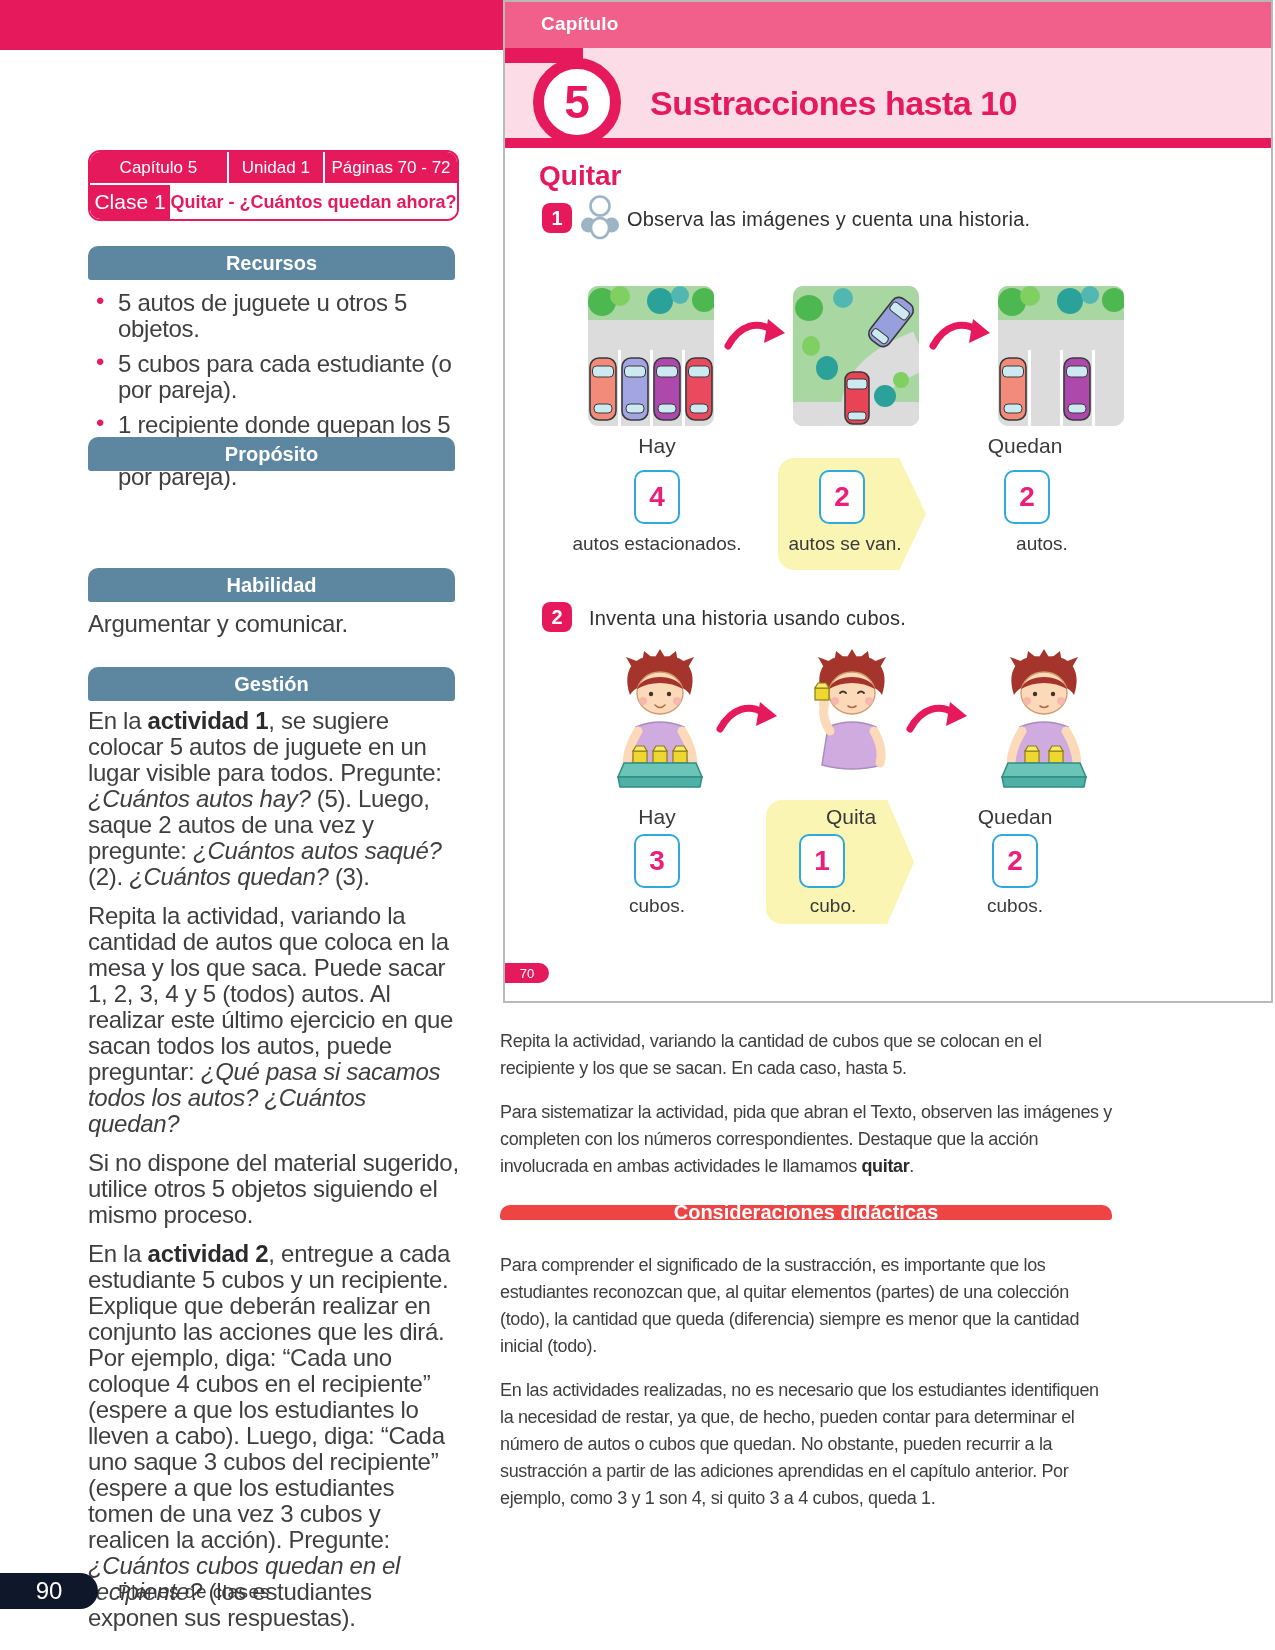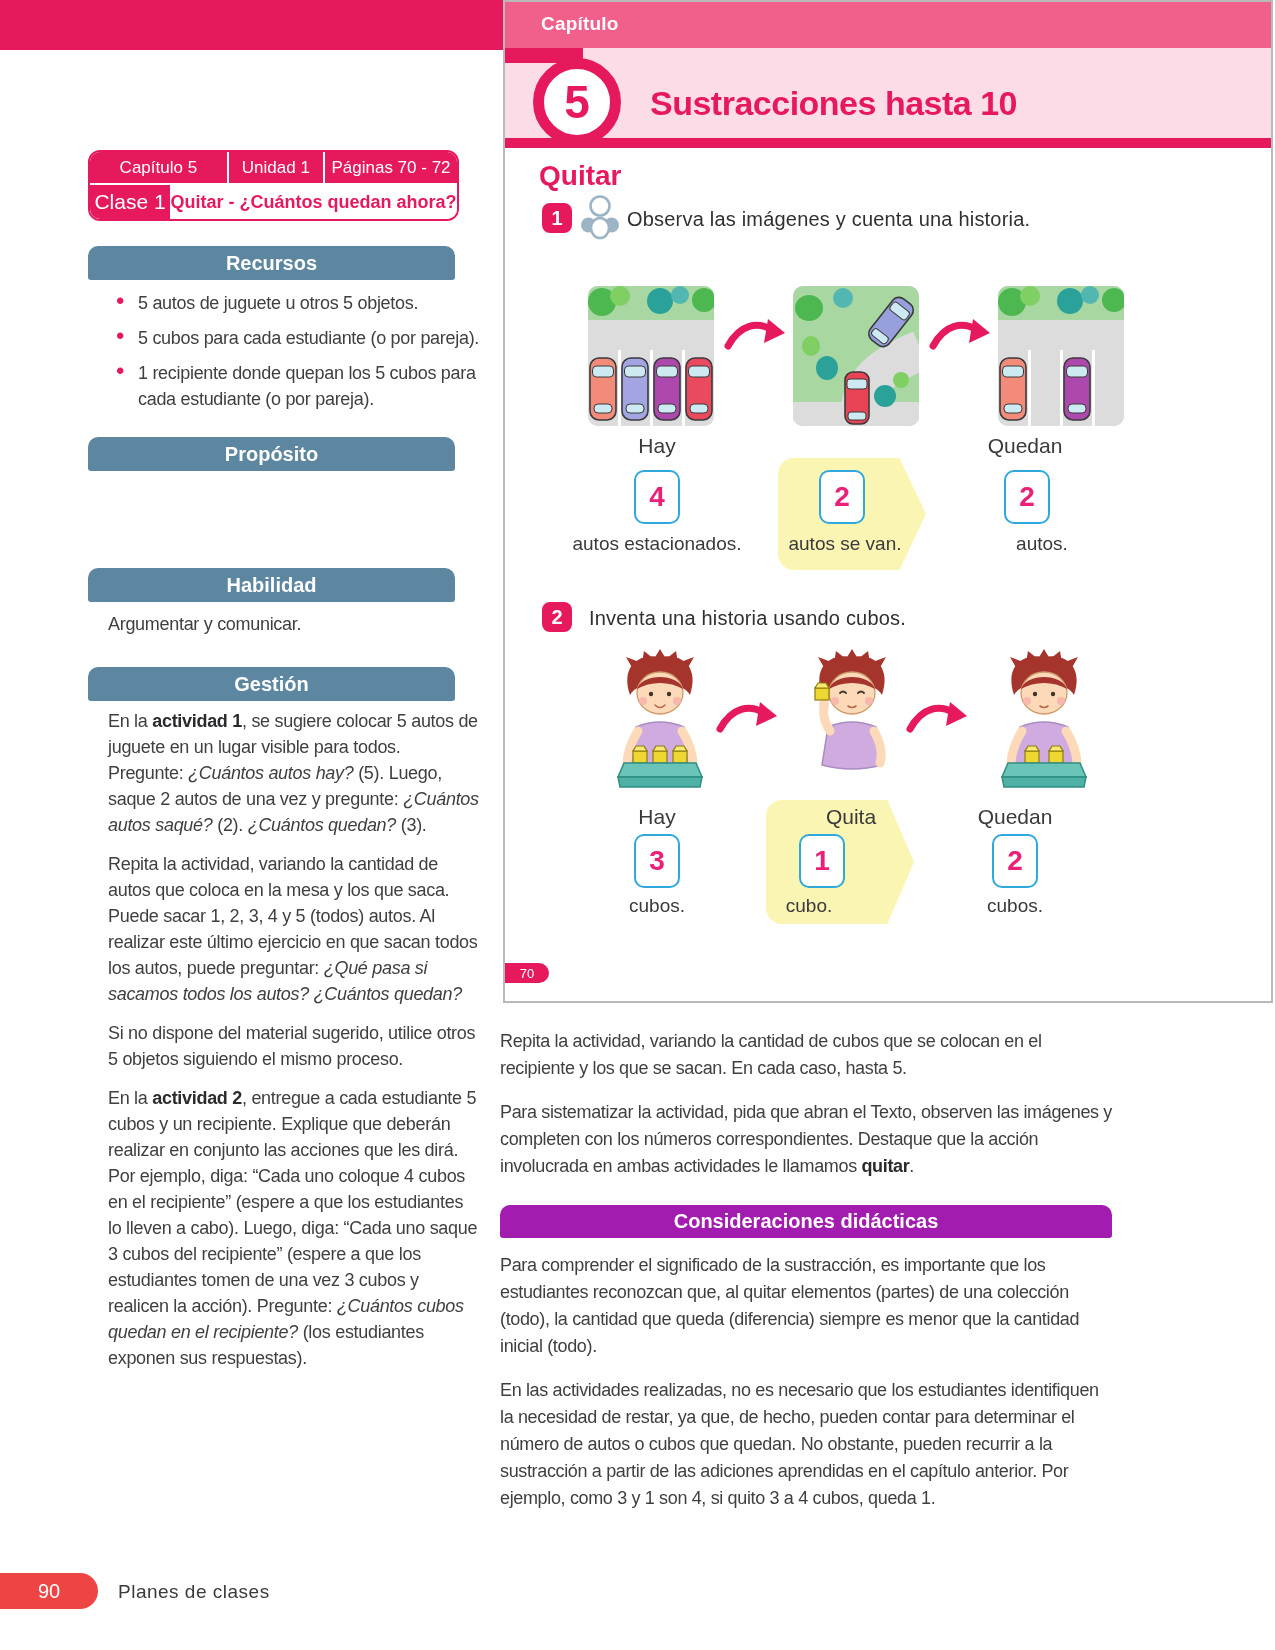--- a/index.html
+++ b/index.html
@@ -19,21 +19,21 @@
   .it-r1c1{flex:1.45;}
   .it-r1c2{flex:1.0;font-weight:normal;border-left:2px solid #fff;border-right:2px solid #fff;}
   .it-r1c3{flex:1.4;}
   .it-row2{display:flex;height:34px;align-items:stretch;background:#fff;}
   .it-r2c1{width:80px;background:#e7195d;color:#fff;font-size:21px;display:flex;align-items:center;justify-content:center;}
   .it-r2c2{flex:1;display:flex;align-items:center;justify-content:center;color:#e7195d;
            font-weight:bold;font-size:18px;}
 
   .bar{width:367px;height:34px;background:#5d87a1;border-radius:10px 10px 3px 3px;color:#fff;
        font-weight:bold;font-size:20px;display:flex;align-items:center;justify-content:center;}
-  .ltext{width:372px;font-size:18px;line-height:26px;letter-spacing:-0.3px;color:#3f3f41;margin-left:20px;}
+  .ltext{width:372px;font-size:24px;line-height:26px;letter-spacing:-0.3px;color:#3f3f41;}
   .ltext p{margin:0 0 13px 0;}
   ul.res{margin:0;padding:0;list-style:none;}
   ul.res li{position:relative;padding-left:30px;margin-bottom:9px;}
   ul.res li::before{content:"\2022";position:absolute;left:8px;top:-2px;color:#e7195d;font-size:24px;}
   .run-b{font-weight:bold;color:#2b2b2e;}
   .run-i{font-style:italic;}
 
   
   .panel{left:503px;top:0;width:770px;height:1003px;background:#fff;border:2px solid #b9b9b9;
          box-sizing:border-box;}
@@ -57,26 +57,26 @@
         font-size:28px;font-weight:bold;box-sizing:border-box;}
   .pcap{width:200px;text-align:center;font-size:19px;color:#3a3a3c;}
   .yellow{background:#fbf5b3;border-radius:16px;
           clip-path:polygon(0 0,82% 0,100% 50%,82% 100%,0 100%);}
   .pill70{left:0;top:961px;width:44px;height:20px;background:#e7195d;border-radius:0 11px 11px 0;
           color:#fff;font-size:13px;display:flex;align-items:center;justify-content:center;}
 
   
   .rtext{width:615px;font-size:18px;line-height:27px;letter-spacing:-0.35px;color:#3f3f41;}
   .rtext p{margin:0 0 17px 0;}
-  .rbar{width:612px;height:33px;background:#a21caf;border-radius:10px 10px 3px 3px;color:#fff;
+  .rbar{width:612px;height:15px;background:#ef4444;border-radius:10px 10px 3px 3px;color:#fff;
         font-weight:bold;font-size:20px;display:flex;align-items:center;justify-content:center;}
 
   
-  .foot-pill{left:0;top:1573px;width:98px;height:36px;background:#ef4444;border-radius:0 18px 18px 0;
-             color:#fff;font-size:20px;display:flex;align-items:center;justify-content:center;}
+  .foot-pill{left:0;top:1573px;width:98px;height:36px;background:#0f172a;border-radius:0 18px 18px 0;
+             color:#fff;font-size:24px;display:flex;align-items:center;justify-content:center;}
   .foot-label{left:118px;top:1581px;font-size:19px;color:#3a3a3c;letter-spacing:0.5px;}
 </style>
 </head>
 <body>
 
 <div class="page">
 
   <div class="abs top-bar"></div>
 
   <div class="abs info-table">
@@ -335,21 +335,21 @@
 
     <div class="abs plabel" style="left:92px;top:803px;">Hay</div>
     <div class="abs plabel" style="left:286px;top:803px;">Quita</div>
     <div class="abs plabel" style="left:450px;top:803px;">Quedan</div>
 
     <div class="abs nbox" style="left:129px;top:832px;">3</div>
     <div class="abs nbox" style="left:294px;top:832px;">1</div>
     <div class="abs nbox" style="left:487px;top:832px;">2</div>
 
     <div class="abs pcap" style="left:52px;top:893px;">cubos.</div>
-    <div class="abs pcap" style="left:204px;top:893px;">cubo.</div>
+    <div class="abs pcap" style="left:228px;top:893px;">cubo.</div>
     <div class="abs pcap" style="left:410px;top:893px;">cubos.</div>
 
     <div class="abs pill70">70</div>
   </div>
 
   <div class="abs rtext" style="left:500px;top:1028px;">
     <p><span>Repita la actividad, variando la cantidad de cubos que se colocan en el recipiente y los que se sacan. En cada caso, hasta 5.</span></p>
     <p><span>Para sistematizar la actividad, pida que abran el Texto, observen las imágenes y completen con los números correspondientes. Destaque que la acción involucrada en ambas actividades le llamamos </span><span class="run-b">quitar</span><span>.</span></p>
   </div>
 

